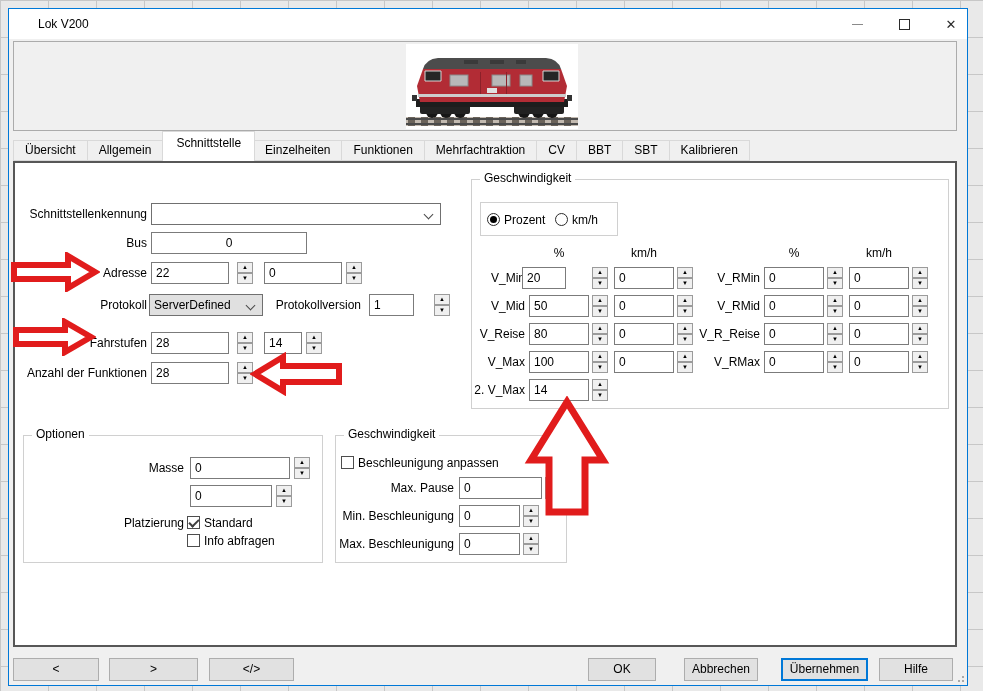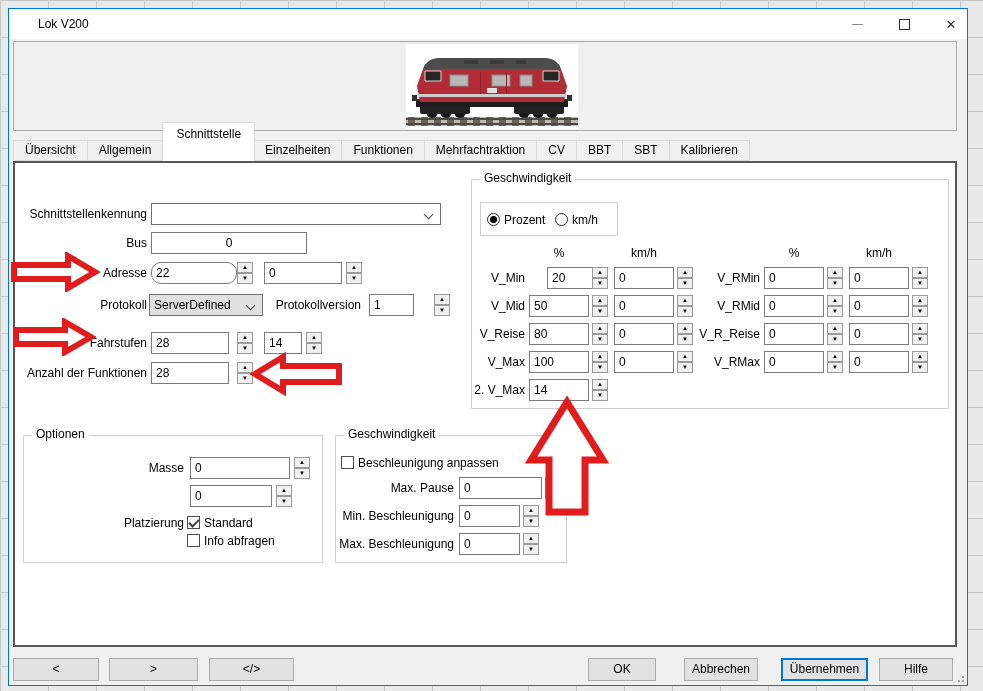--- a/index.html
+++ b/index.html
@@ -18,21 +18,21 @@
   .glyph-close{font-size:13px;color:#2b2b2b;line-height:13px;}
   
   .img-panel{position:absolute;left:4px;top:32px;width:944px;height:90px;background:#f0f0f0;
     border:1px solid #ababab;box-sizing:border-box;display:flex;justify-content:center;}
   .loco-wrap{margin-top:2px;margin-left:14px;}
   
   .tabs{position:absolute;left:4px;top:129px;height:23px;display:flex;align-items:flex-end;z-index:3;}
   .tab{height:21px;box-sizing:border-box;background:#f0f0f0;border:1px solid #d9d9d9;border-left:none;
     font-size:12px;line-height:19px;padding:0 11px;white-space:nowrap;color:#000;}
   .tab:first-child{border-left:1px solid #d9d9d9;}
-  .tab.active{height:39px;background:#ffffff;border:1px solid #d9d9d9;border-bottom:none;line-height:22px;
+  .tab.active{height:30px;background:#ffffff;border:1px solid #d9d9d9;border-bottom:none;line-height:22px;
     margin-left:-1px;margin-right:-1px;padding:0 13px;position:relative;z-index:4;}
   
   .panel{position:absolute;left:4px;top:152px;width:944px;height:486px;background:#ffffff;
     border:2px solid #575757;box-sizing:border-box;}
   
   .lbl{position:absolute;font-size:12px;height:22px;line-height:22px;text-align:right;color:#000;white-space:nowrap;}
   .lbl.left{text-align:left;}
   .field{position:absolute;height:22px;box-sizing:border-box;border:1px solid #7b7b7b;background:#fff;
     font-family:"Liberation Sans",sans-serif;font-size:12px;color:#000;padding:0 4px;outline:none;}
   .field.center{text-align:center;}
@@ -150,21 +150,21 @@
       <div class="lbl" style="left:4px;top:40px;width:128px;">Schnittstellenkennung</div>
       <div class="combo" style="left:136px;top:40px;width:290px;">
         <span></span>
         <span class="chev"></span>
       </div>
 
       <div class="lbl" style="left:4px;top:69px;width:128px;">Bus</div>
       <input class="field center" style="left: 136px; top: 69px; width: 156px;" readonly="" value="0">
 
       <div class="lbl" style="left:4px;top:99px;width:128px;">Adresse</div>
-      <input class="field" style="left: 136px; top: 99px; width: 86px; border-radius: 10px;" readonly="" value="22">
+      <input class="field" style="left: 136px; top: 99px; width: 78px;" readonly="" value="22">
       <span class="spin" style="left:222px;top:99px;">
           <span class="sbtn up"></span>
           <span class="sbtn down"></span>
         </span>
       <input class="field" style="left: 249px; top: 99px; width: 78px;" readonly="" value="0">
       <span class="spin" style="left:331px;top:99px;">
           <span class="sbtn up"></span>
           <span class="sbtn down"></span>
         </span>
 
@@ -207,21 +207,21 @@
           <span class="radio" style="left:74px;top:10px;"></span>
           <div class="lbl left" style="left:91px;top:6px;width:40px;">km/h</div>
         </div>
 
         <div class="lbl" style="left:57px;top:62px;width:60px;text-align:center;">%</div>
         <div class="lbl" style="left:142px;top:62px;width:60px;text-align:center;">km/h</div>
         <div class="lbl" style="left:292px;top:62px;width:60px;text-align:center;">%</div>
         <div class="lbl" style="left:377px;top:62px;width:60px;text-align:center;">km/h</div>
 
         <div class="lbl" style="left:0;top:87px;width:53px;">V_Min</div>
-        <input class="field" style="left: 75px; top: 87px; width: 56px;" readonly="" value="20">
+        <input class="field" style="left: 50px; top: 87px; width: 44px;" readonly="" value="20">
         <span class="spin" style="left:120px;top:87px;">
             <span class="sbtn up"></span>
             <span class="sbtn down"></span>
           </span>
         <input class="field" style="left: 142px; top: 87px; width: 60px;" readonly="" value="0">
         <span class="spin" style="left:205px;top:87px;">
             <span class="sbtn up"></span>
             <span class="sbtn down"></span>
           </span>
         <div class="lbl" style="left:222px;top:87px;width:66px;">V_RMin</div>

